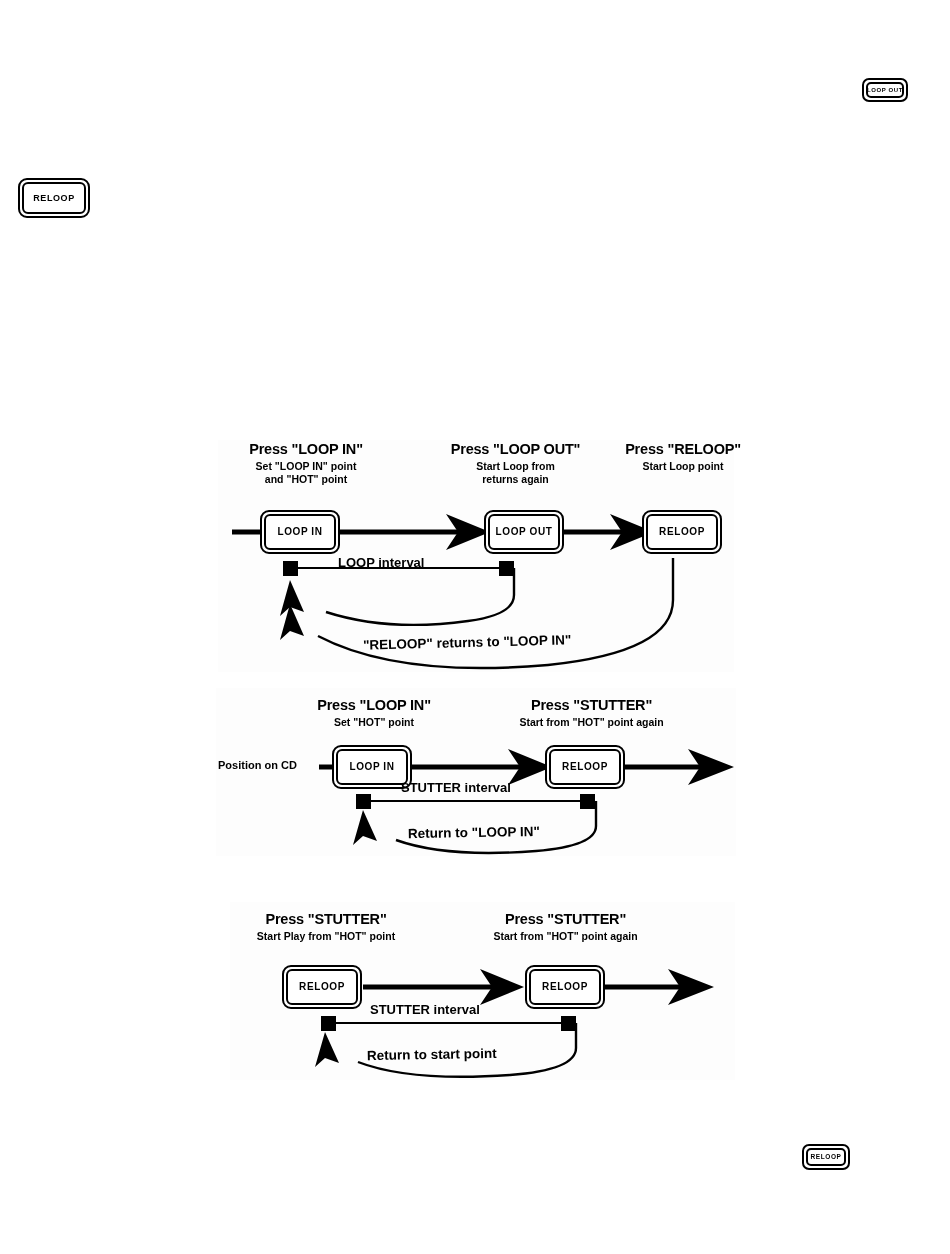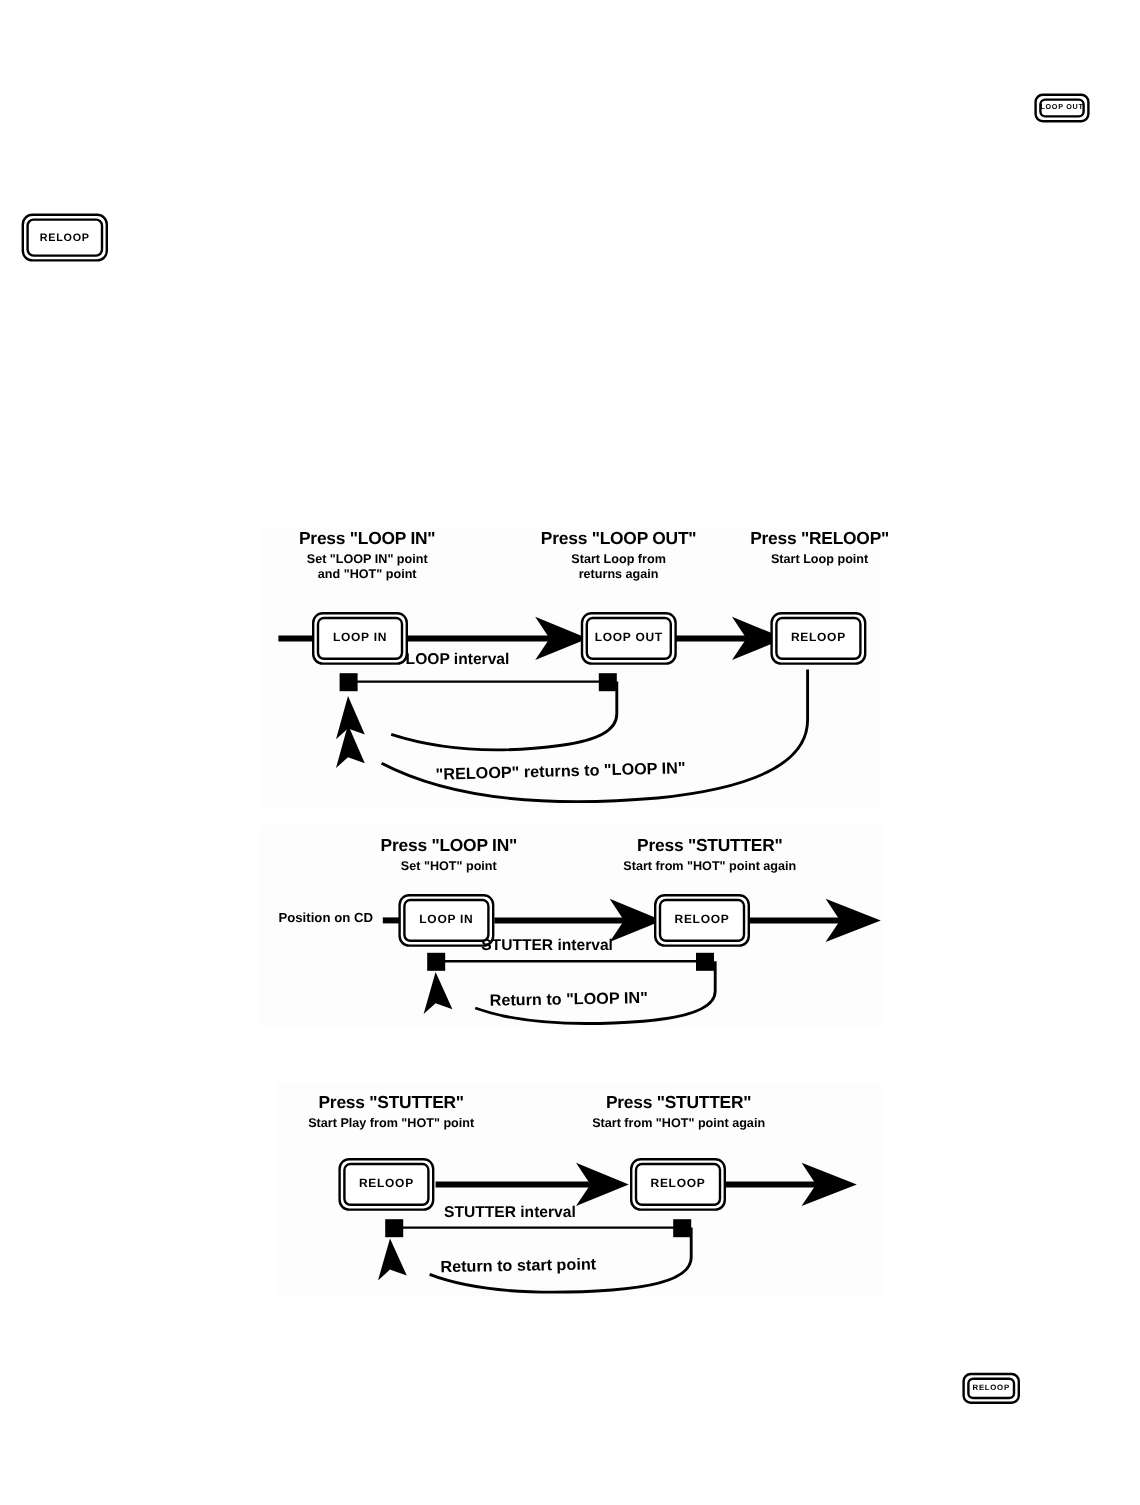--- a/index.html
+++ b/index.html
@@ -186,21 +186,21 @@
   <div class="hw-btn" style="left:42px; top:70px; width:80px; height:44px;">
     <span class="cap">LOOP IN</span>
   </div>
   <div class="hw-btn" style="left:266px; top:70px; width:80px; height:44px;">
     <span class="cap">LOOP OUT</span>
   </div>
   <div class="hw-btn" style="left:424px; top:70px; width:80px; height:44px;">
     <span class="cap">RELOOP</span>
   </div>
 
-  <div class="dlabel" style="left:120px; top:102px;">LOOP interval</div>
+  <div class="dlabel" style="left:120px; top:116px;">LOOP interval</div>
 
   <div class="arc-label" style="left:145px; top:196px; transform: rotate(-1.5deg);">"RELOOP" returns to "LOOP IN"</div>
 </div>
 
 <div class="panel" id="panel-2">
 
   <svg viewBox="0 0 520 168">
 
     <line x1="103" y1="79" x2="124" y2="79" stroke="#000" stroke-width="5"></line>
 
@@ -220,21 +220,21 @@
 
   <div class="head" style="left:68px; top:10px; width:180px;">
     <span class="h1">Press "LOOP IN"</span>
     <span class="h2">Set "HOT" point</span>
   </div>
   <div class="head" style="left:268px; top:10px; width:215px;">
     <span class="h1">Press "STUTTER"</span>
     <span class="h2">Start from "HOT" point again</span>
   </div>
 
-  <div class="dlabel small" style="left:16px; top:72px;">Position on CD</div>
+  <div class="dlabel small" style="left:2px; top:72px;">Position on CD</div>
 
   <div class="hw-btn" style="left:116px; top:57px; width:80px; height:44px;">
     <span class="cap">LOOP IN</span>
   </div>
   <div class="hw-btn" style="left:329px; top:57px; width:80px; height:44px;">
     <span class="cap">RELOOP</span>
   </div>
 
   <div class="dlabel" style="left:185px; top:93px;">STUTTER interval</div>
 

